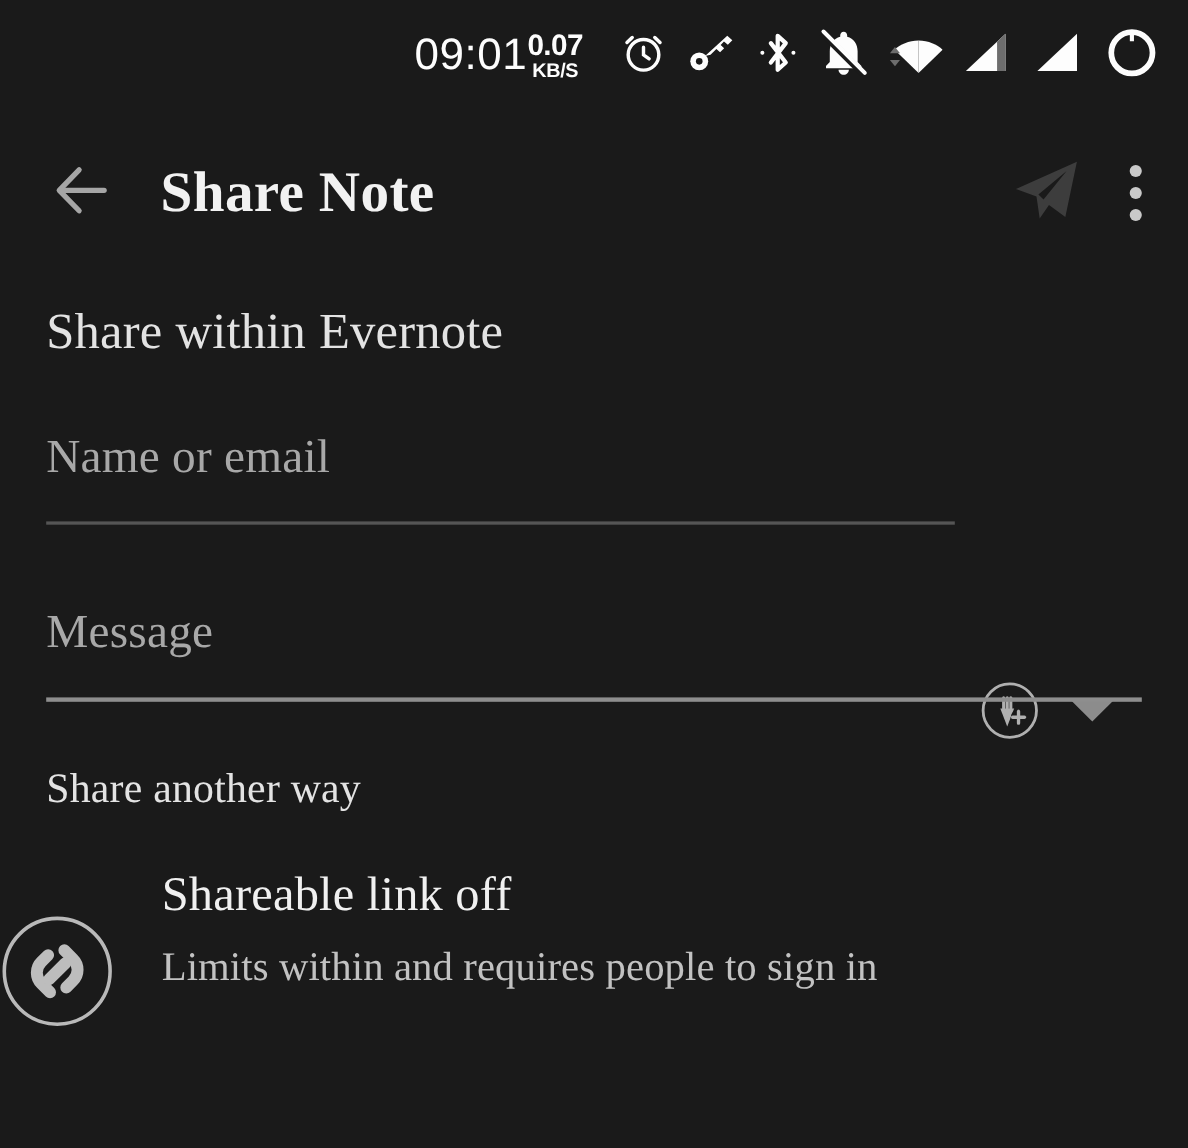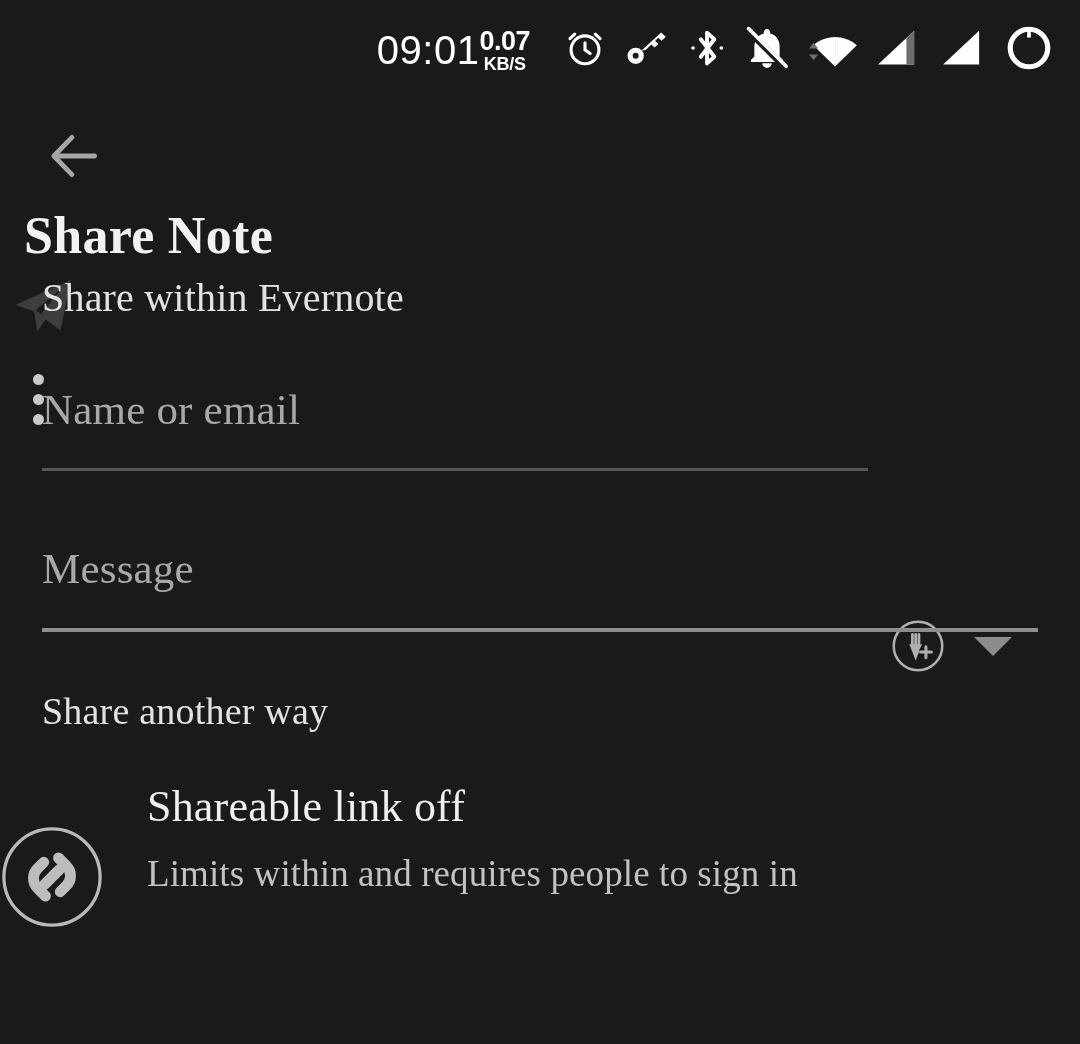--- a/index.html
+++ b/index.html
@@ -56,22 +56,21 @@
 
   .sicon { display:block; }
 
   
   .app-bar {
     position:absolute;
     top:110px; left:0;
     width:1080px;
     height:130px;
     display:flex;
-    align-items:flex-start;
-    flex-direction:column;
+    align-items:center;
   }
 
   .back-btn {
     width:96px;
     height:96px;
     margin-left:26px;
     display:flex;
     align-items:center;
     justify-content:center;
     flex:0 0 auto;
@@ -100,21 +99,21 @@
     gap:9px;
     margin-right:10px;
     flex:0 0 auto;
   }
   .dot { width:11px; height:11px; border-radius:50%; background:#c9c9c9; }
 
   
   .content { position:absolute; top:240px; left:0; width:1080px; }
 
   .section-header {
-    font-size:40px;
+    font-size:46px;
     color:#e3e3e3;
     padding:34px 16px 0 42px;
     letter-spacing:0.2px;
   }
 
   
   .name-row {
     position:relative;
     margin-top:44px;
     height:110px;

